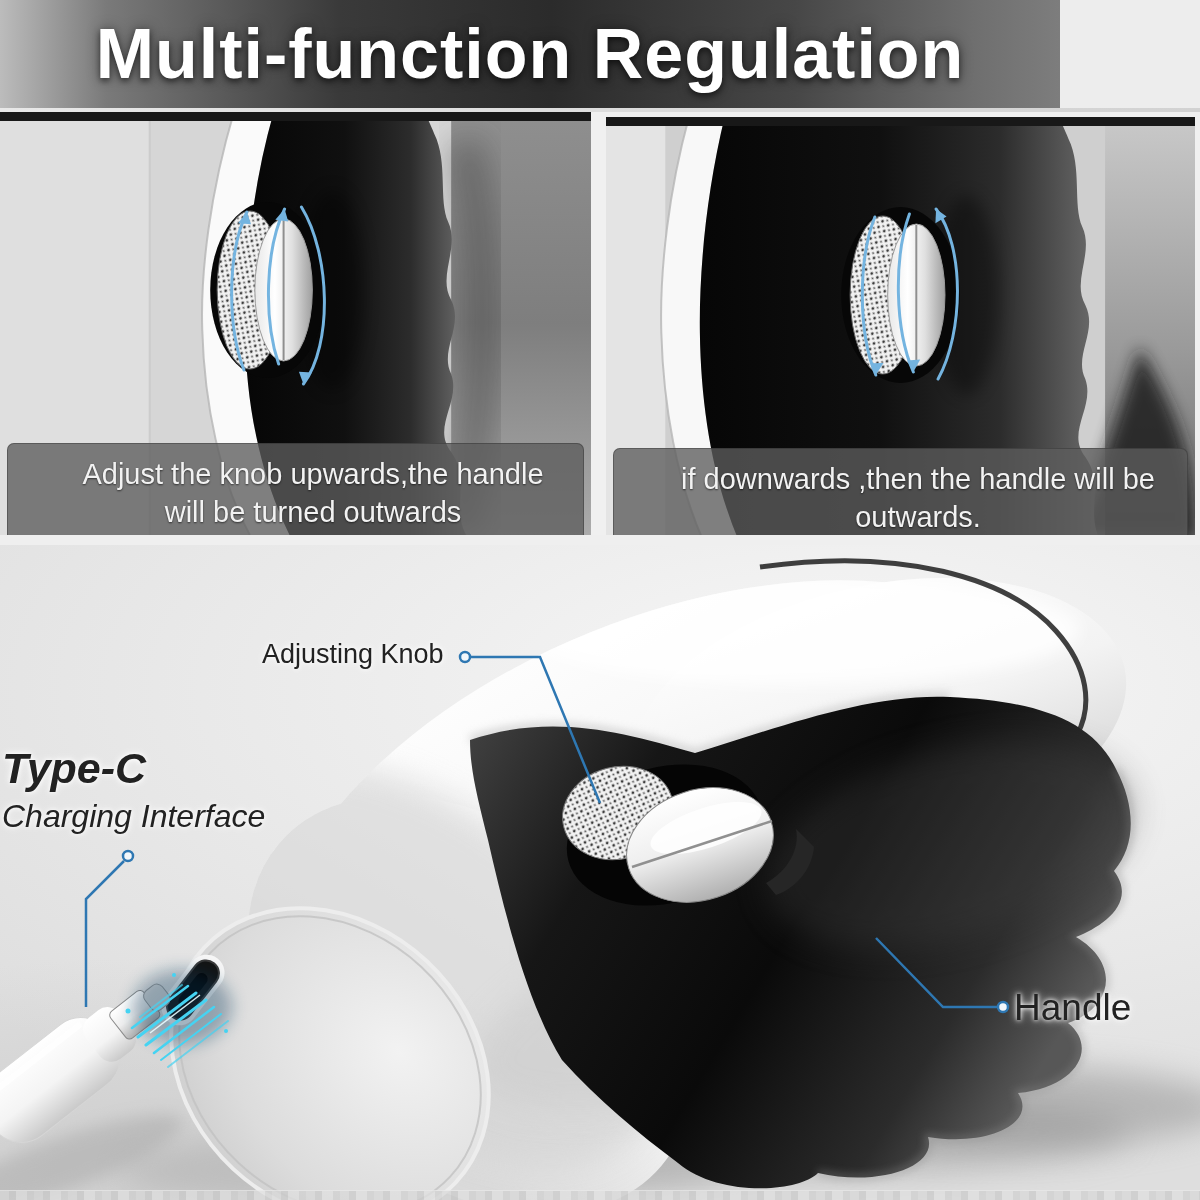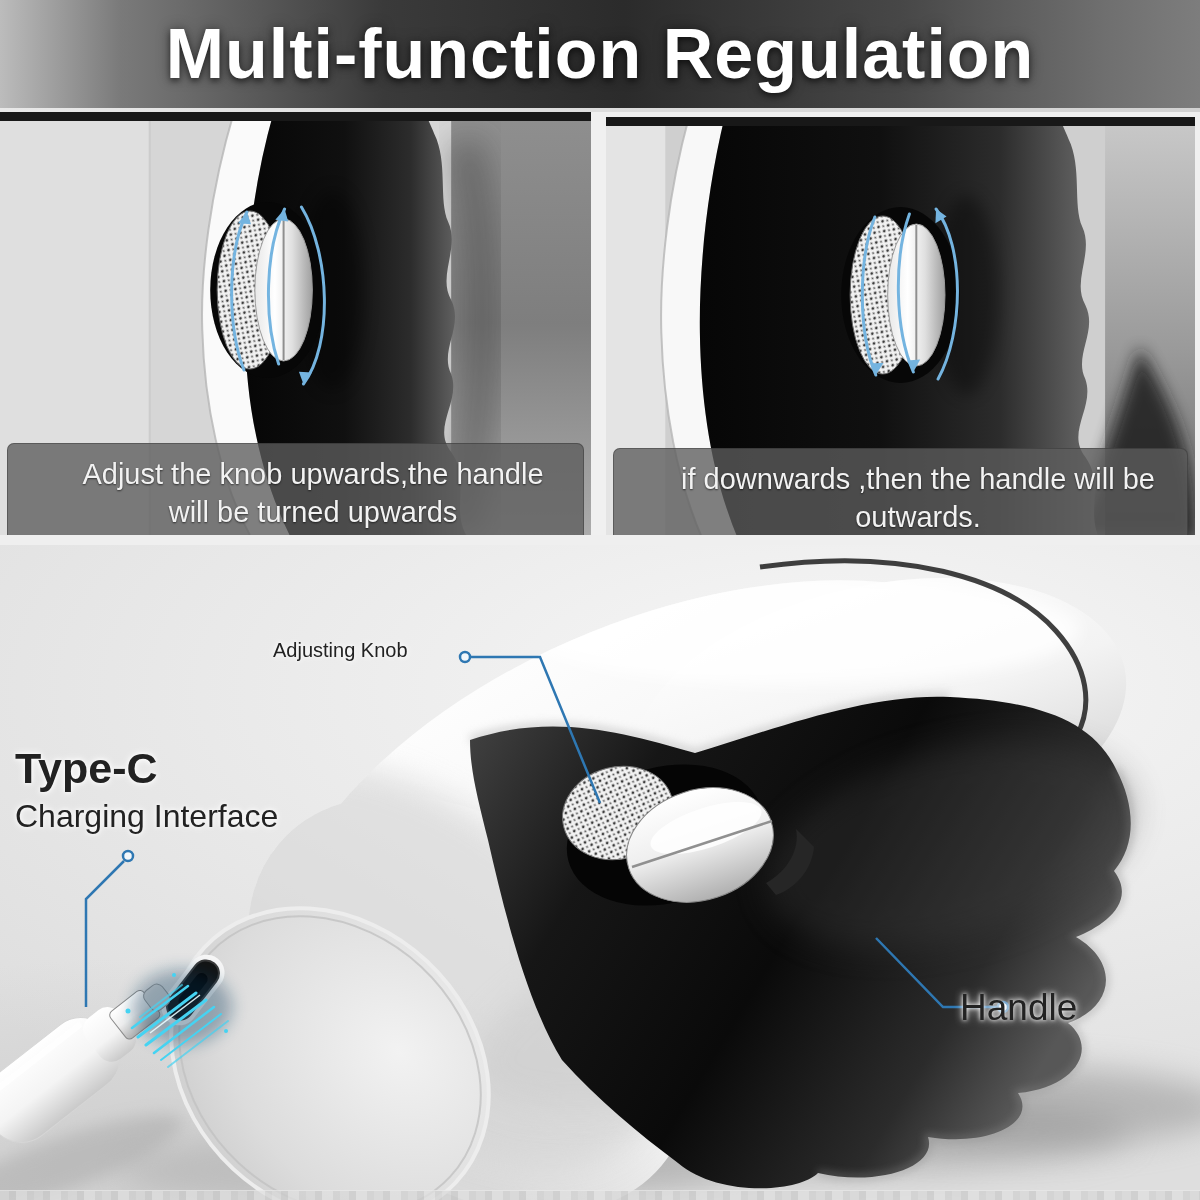--- a/index.html
+++ b/index.html
@@ -3,21 +3,21 @@
 <meta charset="utf-8">
 <style>
   html,body{margin:0;padding:0;background:#fff;}
   .canvas{
     position:relative;width:1200px;height:1200px;overflow:hidden;
     font-family:"Liberation Sans","DejaVu Sans",sans-serif;
     background:#ededed;
   }
   
   .title-band{
-    position:absolute;left:0;top:0;width:1200px;height:108px;
+    position:absolute;left:0;top:0;width:1060px;height:108px;
     background:linear-gradient(90deg,#bcbcbc 0%,#7a7a7a 10%,#3a3a3a 32%,#2b2b2b 52%,#474747 75%,#6f6f6f 92%,#7d7d7d 100%);
     display:flex;align-items:center;justify-content:center;
   }
   .title-band h1{
     margin:0;font-size:70px;font-weight:bold;letter-spacing:1px;
     color:var(--title-text,#fff);
     text-shadow:0 3px 6px rgba(0,0,0,.55),0 0 14px rgba(0,0,0,.35);
   }
   .hdr-divider{position:absolute;left:0;top:108px;width:1200px;height:4px;background:linear-gradient(90deg,#e8e8e8,#d2d2d2);}
   
@@ -39,25 +39,25 @@
   .panels-divider{position:absolute;left:0;top:535px;width:1200px;height:10px;background:#efefef;}
   
   .hero{
     position:absolute;left:0;top:545px;width:1200px;height:655px;
     background:
       radial-gradient(75% 55% at 12% 96%, rgba(185,185,185,.45) 0%, rgba(185,185,185,0) 60%),
       radial-gradient(95% 75% at 70% 22%, #f7f7f7 0%, #ebebeb 48%, #dedede 100%);
   }
   .hero-art{position:absolute;inset:0;width:100%;height:100%;}
   .lbl{position:absolute;color:var(--label-text,#222);text-shadow:0 0 8px #fff,0 0 4px #fff;}
-  .lbl-adjust{left:273px;top:94px;font-size:20px;}
-  .lbl-typec{position:absolute;left:15px;top:198px;text-shadow:0 0 8px #fff,0 0 4px #fff;color:var(--label-text,#222);}
+  .lbl-adjust{left:262px;top:94px;font-size:27px;}
+  .lbl-typec{position:absolute;left:2px;top:198px;text-shadow:0 0 8px #fff,0 0 4px #fff;color:var(--label-text,#222);font-style:italic;}
   .tc-bold{font-size:43px;font-weight:bold;line-height:50px;}
   .tc-rest{font-size:32px;line-height:46px;}
-  .lbl-handle{left:960px;top:442px;font-size:37px;text-align:right;}
+  .lbl-handle{left:1014px;top:442px;font-size:37px;text-align:right;}
   .noise-strip{
     position:absolute;left:0;bottom:0;width:1200px;height:9px;opacity:.75;
     border-top:1px solid #e9e9e9;
     background:repeating-linear-gradient(90deg,#d9d9d9 0 9px,#cccccc 9px 16px,#e0e0e0 16px 27px,#d1d1d1 27px 34px);
   }
   
   .leader{stroke:var(--leader-line,#2e77b2);stroke-width:2.5;fill:none;}
   .leader-dot{stroke:var(--leader-line,#2e77b2);stroke-width:2.5;fill:#f2f7fb;}
   .arrow{stroke:var(--arrow-blue,#74b4e0);stroke-width:3;fill:none;stroke-linecap:round;}
   .arrowhead{fill:var(--arrow-blue,#74b4e0);}
@@ -173,21 +173,21 @@
           <path class="arrow" d="M 246,258 C 229,214 229,141 249,100"></path>
           <path class="arrowhead" d="M0,0 L-6,13 L7,11 Z" transform="translate(249,100) rotate(14)"></path>
           <path class="arrow" d="M 281,252 C 266,208 267,138 287,97"></path>
           <path class="arrowhead" d="M0,0 L-6,13 L7,11 Z" transform="translate(287,97) rotate(16)"></path>
           <path class="arrow" d="M 304,95 C 333,142 336,232 306,272"></path>
           <path class="arrowhead" d="M0,0 L-6,13 L7,11 Z" transform="translate(306,272) rotate(192)"></path>
         </g>
       </svg>
       <figcaption class="caption">
         <span class="cap-line">Adjust the knob upwards,the handle</span>
-        <span class="cap-line">will be turned upwards</span>
+        <span class="cap-line">will be turned outwards</span>
       </figcaption>
     </figure>
 
     <figure class="panel right" style="margin:5px">
       <svg class="panel-art" viewBox="0 0 596 423" preserveAspectRatio="none">
         <rect width="596" height="423" fill="#cfcfcf"></rect>
         <rect width="60" height="423" fill="#e4e4e4"></rect>
         <rect x="505" width="91" height="423" fill="url(#rzoneR)"></rect>
         <path d="M 540,230 C 580,300 596,340 596,423 L 470,423 C 500,360 520,290 540,230 Z" fill="#1b1b1b" filter="url(#b8)" opacity=".85"></path>
         <path d="M 84,0 C 64,72 54,152 56,216 C 58,290 72,364 98,423 L 134,423 C 108,362 96,290 95,216 C 94,152 102,74 120,0 Z" fill="#f8f8f8"></path>

